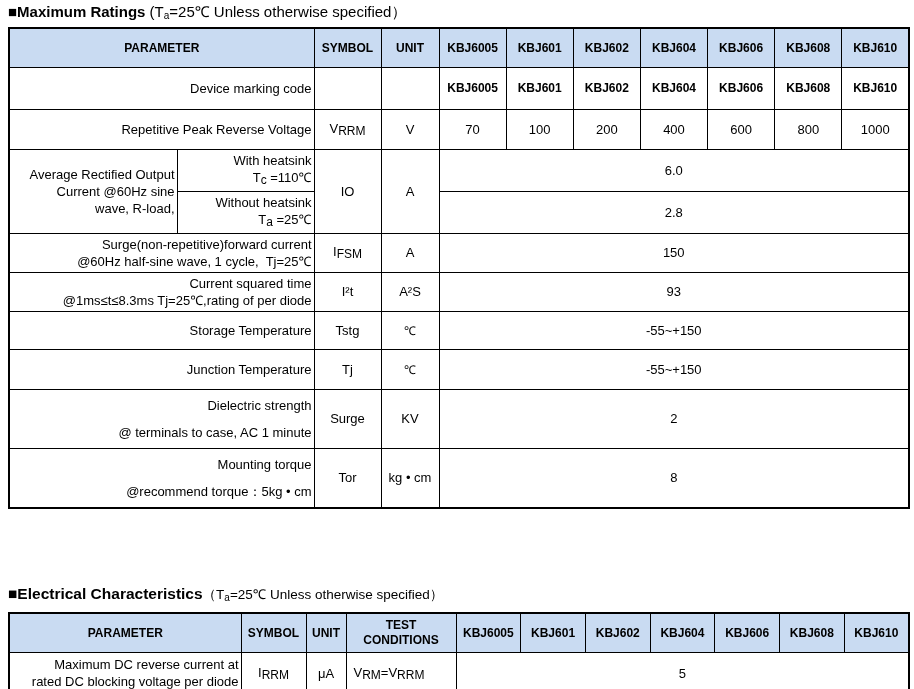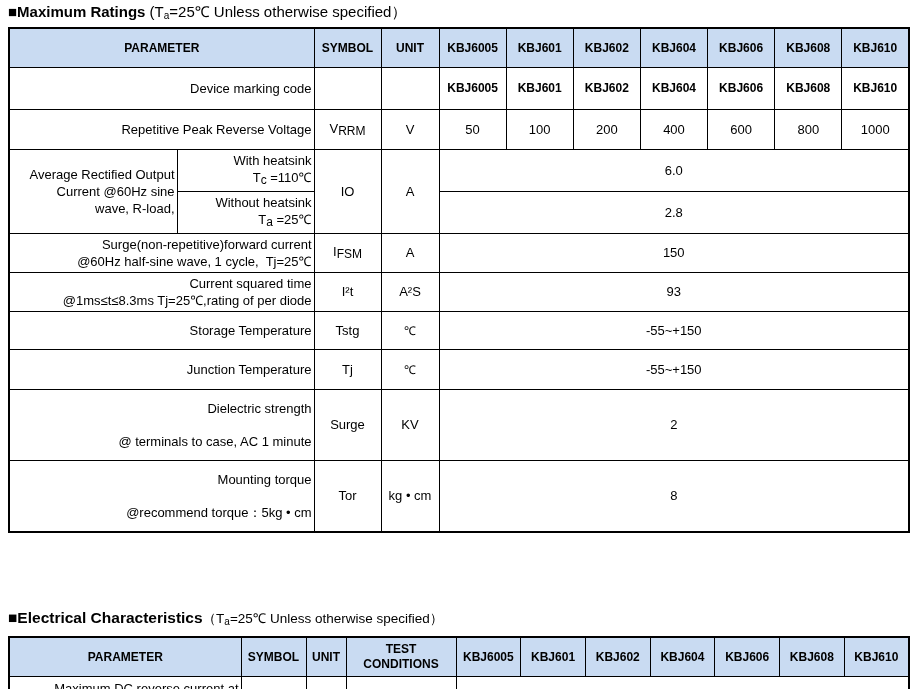--- a/index.html
+++ b/index.html
@@ -14,21 +14,21 @@
   .sec-title .note { font-weight:normal; font-size:15px; }
   .sec-title2 { margin-top:75px; margin-bottom:5px; font-size:15.5px; }
   .sec-title2 .note { font-size:13.5px; }
   .tsub { font-size:10px; vertical-align:-2px; }
 
   table { border-collapse:collapse; table-layout:fixed; width:902px; border:2px solid #000; background:#fff; }
   td, th { border:1px solid #000; font-size:13px; text-align:center; vertical-align:middle; padding:0; overflow:hidden; }
   th { background:#c9dbf2; font-weight:bold; font-size:12px; }
   th.model-h { font-size:12px; }
   .param { text-align:right; padding:2px 2px 2px 5px; white-space:pre-wrap; line-height:17px; }
-  .spread { line-height:33px; }
+  .spread { line-height:27px; }
   .boldval { font-weight:bold; font-size:12px; }
   .sb { font-size:12px; vertical-align:-2px; }
   .degc { font-size:12px; }
   .condcell { text-align:left; padding-left:7px; }
   .preh { white-space:pre-wrap; line-height:15px; }
 
   .h39{height:39px} .h42{height:42px} .h40{height:40px} .h38{height:38px}
   .h55{height:55px} .h56{height:56px}
 </style>
 </head>
@@ -74,21 +74,21 @@
       <td class="boldval">KBJ602</td>
       <td class="boldval">KBJ604</td>
       <td class="boldval">KBJ606</td>
       <td class="boldval">KBJ608</td>
       <td class="boldval">KBJ610</td>
     </tr>
     <tr class="h40">
       <td colspan="2" class="param">Repetitive Peak Reverse Voltage</td>
       <td><span>V</span><span class="sb">RRM</span></td>
       <td>V</td>
-      <td>50</td>
+      <td>70</td>
       <td>100</td>
       <td>200</td>
       <td>400</td>
       <td>600</td>
       <td>800</td>
       <td>1000</td>
     </tr>
     <tr class="h38">
       <td rowspan="2" class="param">Average Rectified Output
 Current @60Hz sine

